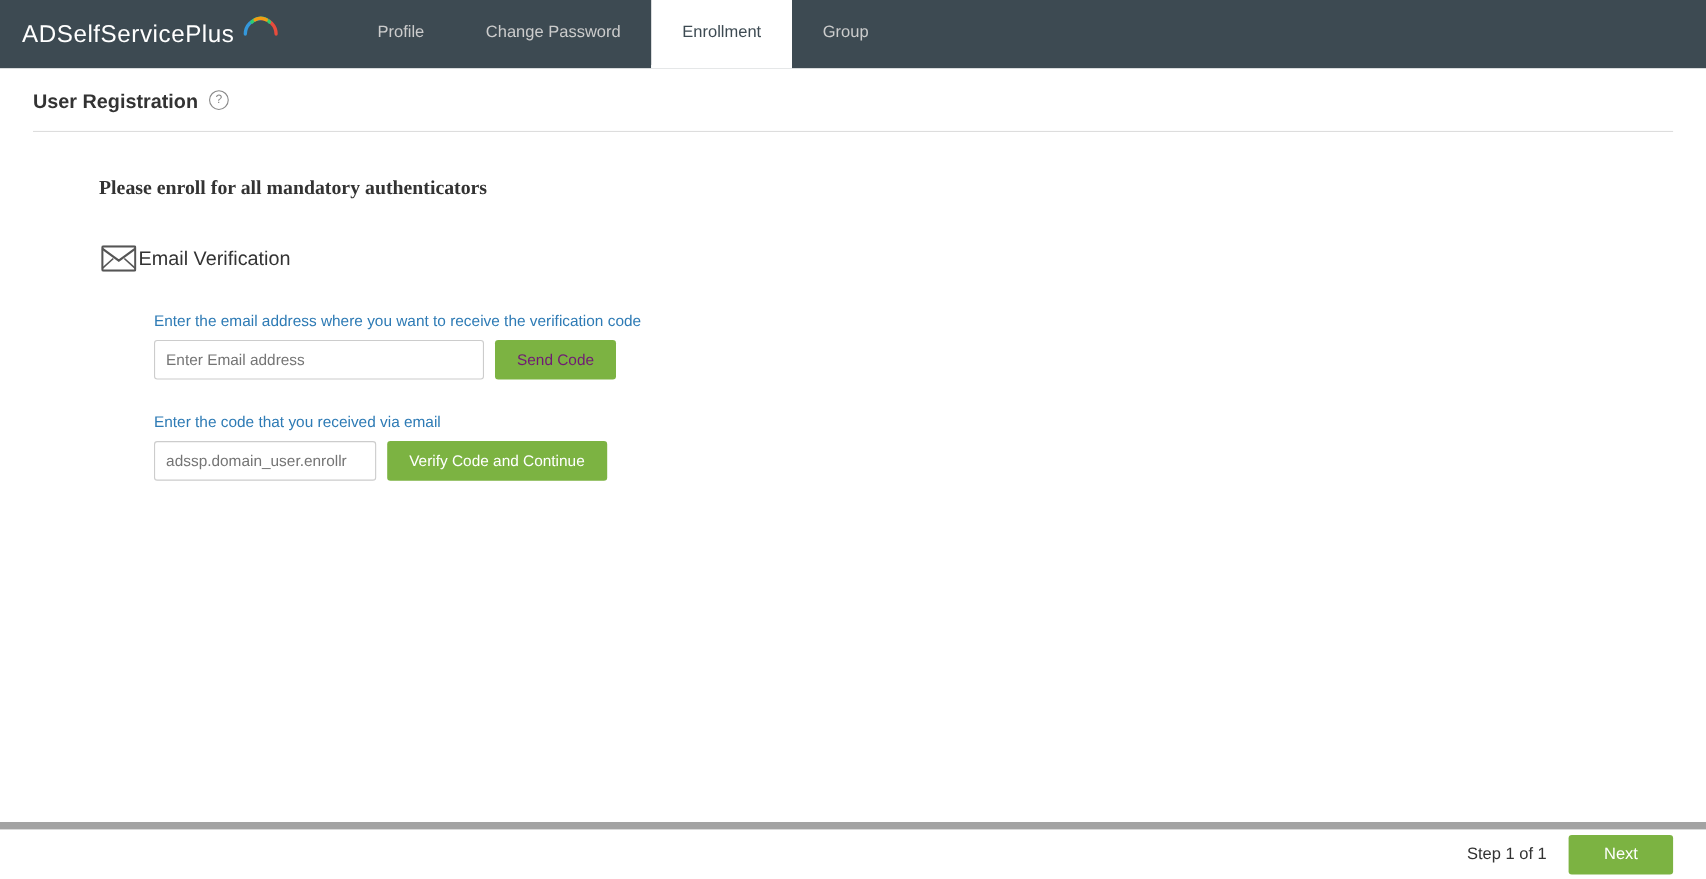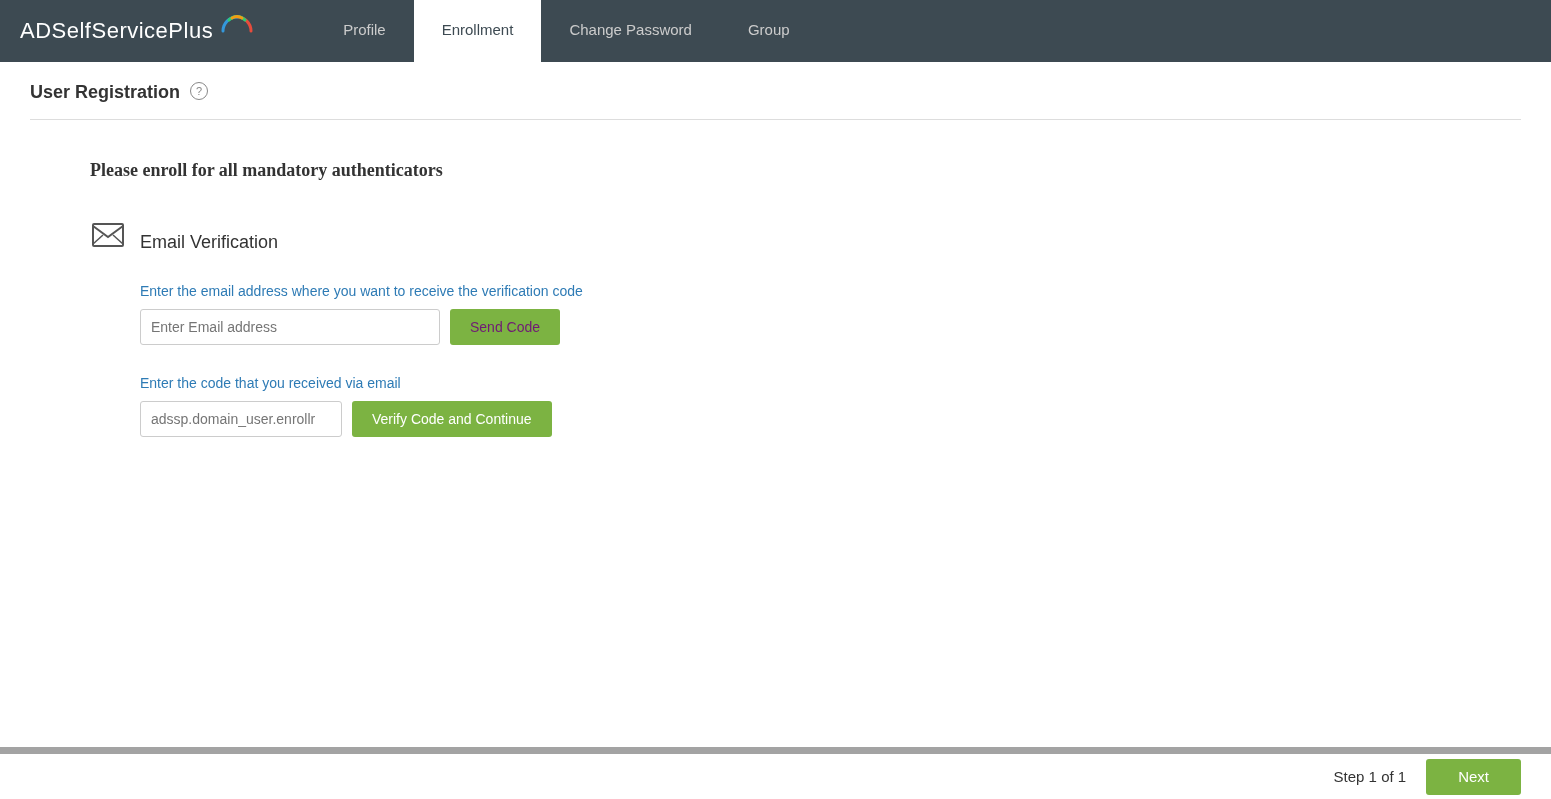--- a/index.html
+++ b/index.html
@@ -101,22 +101,21 @@
     }
 
     
     .auth-section {
       display: flex;
       flex-direction: column;
       gap: 30px;
     }
     .auth-header {
       display: flex;
-      align-items: flex-end;
-      gap: 14px;
+      align-items: center;
     }
     .email-icon {
       width: 36px;
       height: 36px;
       display: flex;
       align-items: center;
       justify-content: center;
     }
     .auth-title {
       font-size: 18px;
@@ -214,22 +213,22 @@
 
     <svg class="logo-arc" width="36" height="36" viewBox="0 0 36 36">
       <path d="M18 4 A14 14 0 0 1 32 18" stroke="#e74c3c" stroke-width="3" fill="none" stroke-linecap="round"></path>
       <path d="M18 4 A14 14 0 0 0 4 18" stroke="#3498db" stroke-width="3" fill="none" stroke-linecap="round"></path>
       <path d="M10 7 A11 11 0 0 1 26 7" stroke="#2ecc71" stroke-width="3" fill="none" stroke-linecap="round"></path>
       <path d="M13 5 A10 10 0 0 1 23 5" stroke="#f39c12" stroke-width="3" fill="none" stroke-linecap="round"></path>
     </svg>
   </div>
   <nav class="nav">
     <a class="nav-item" style="color:#ccc;">Profile</a>
+    <a class="nav-item" style="color:#ccc;">Change Password</a>
     <a class="nav-item active" style="background:#fff;color:#3d4a52;border-bottom:3px solid #fff;">Enrollment</a>
-    <a class="nav-item" style="color:#ccc;">Change Password</a>
     <a class="nav-item" style="color:#ccc;">Group</a>
   </nav>
 </header>
 
 <div class="page">
   <div class="page-header">
     <span class="page-title">User Registration</span>
     <div class="help-icon">
       <span>?</span>
     </div>

